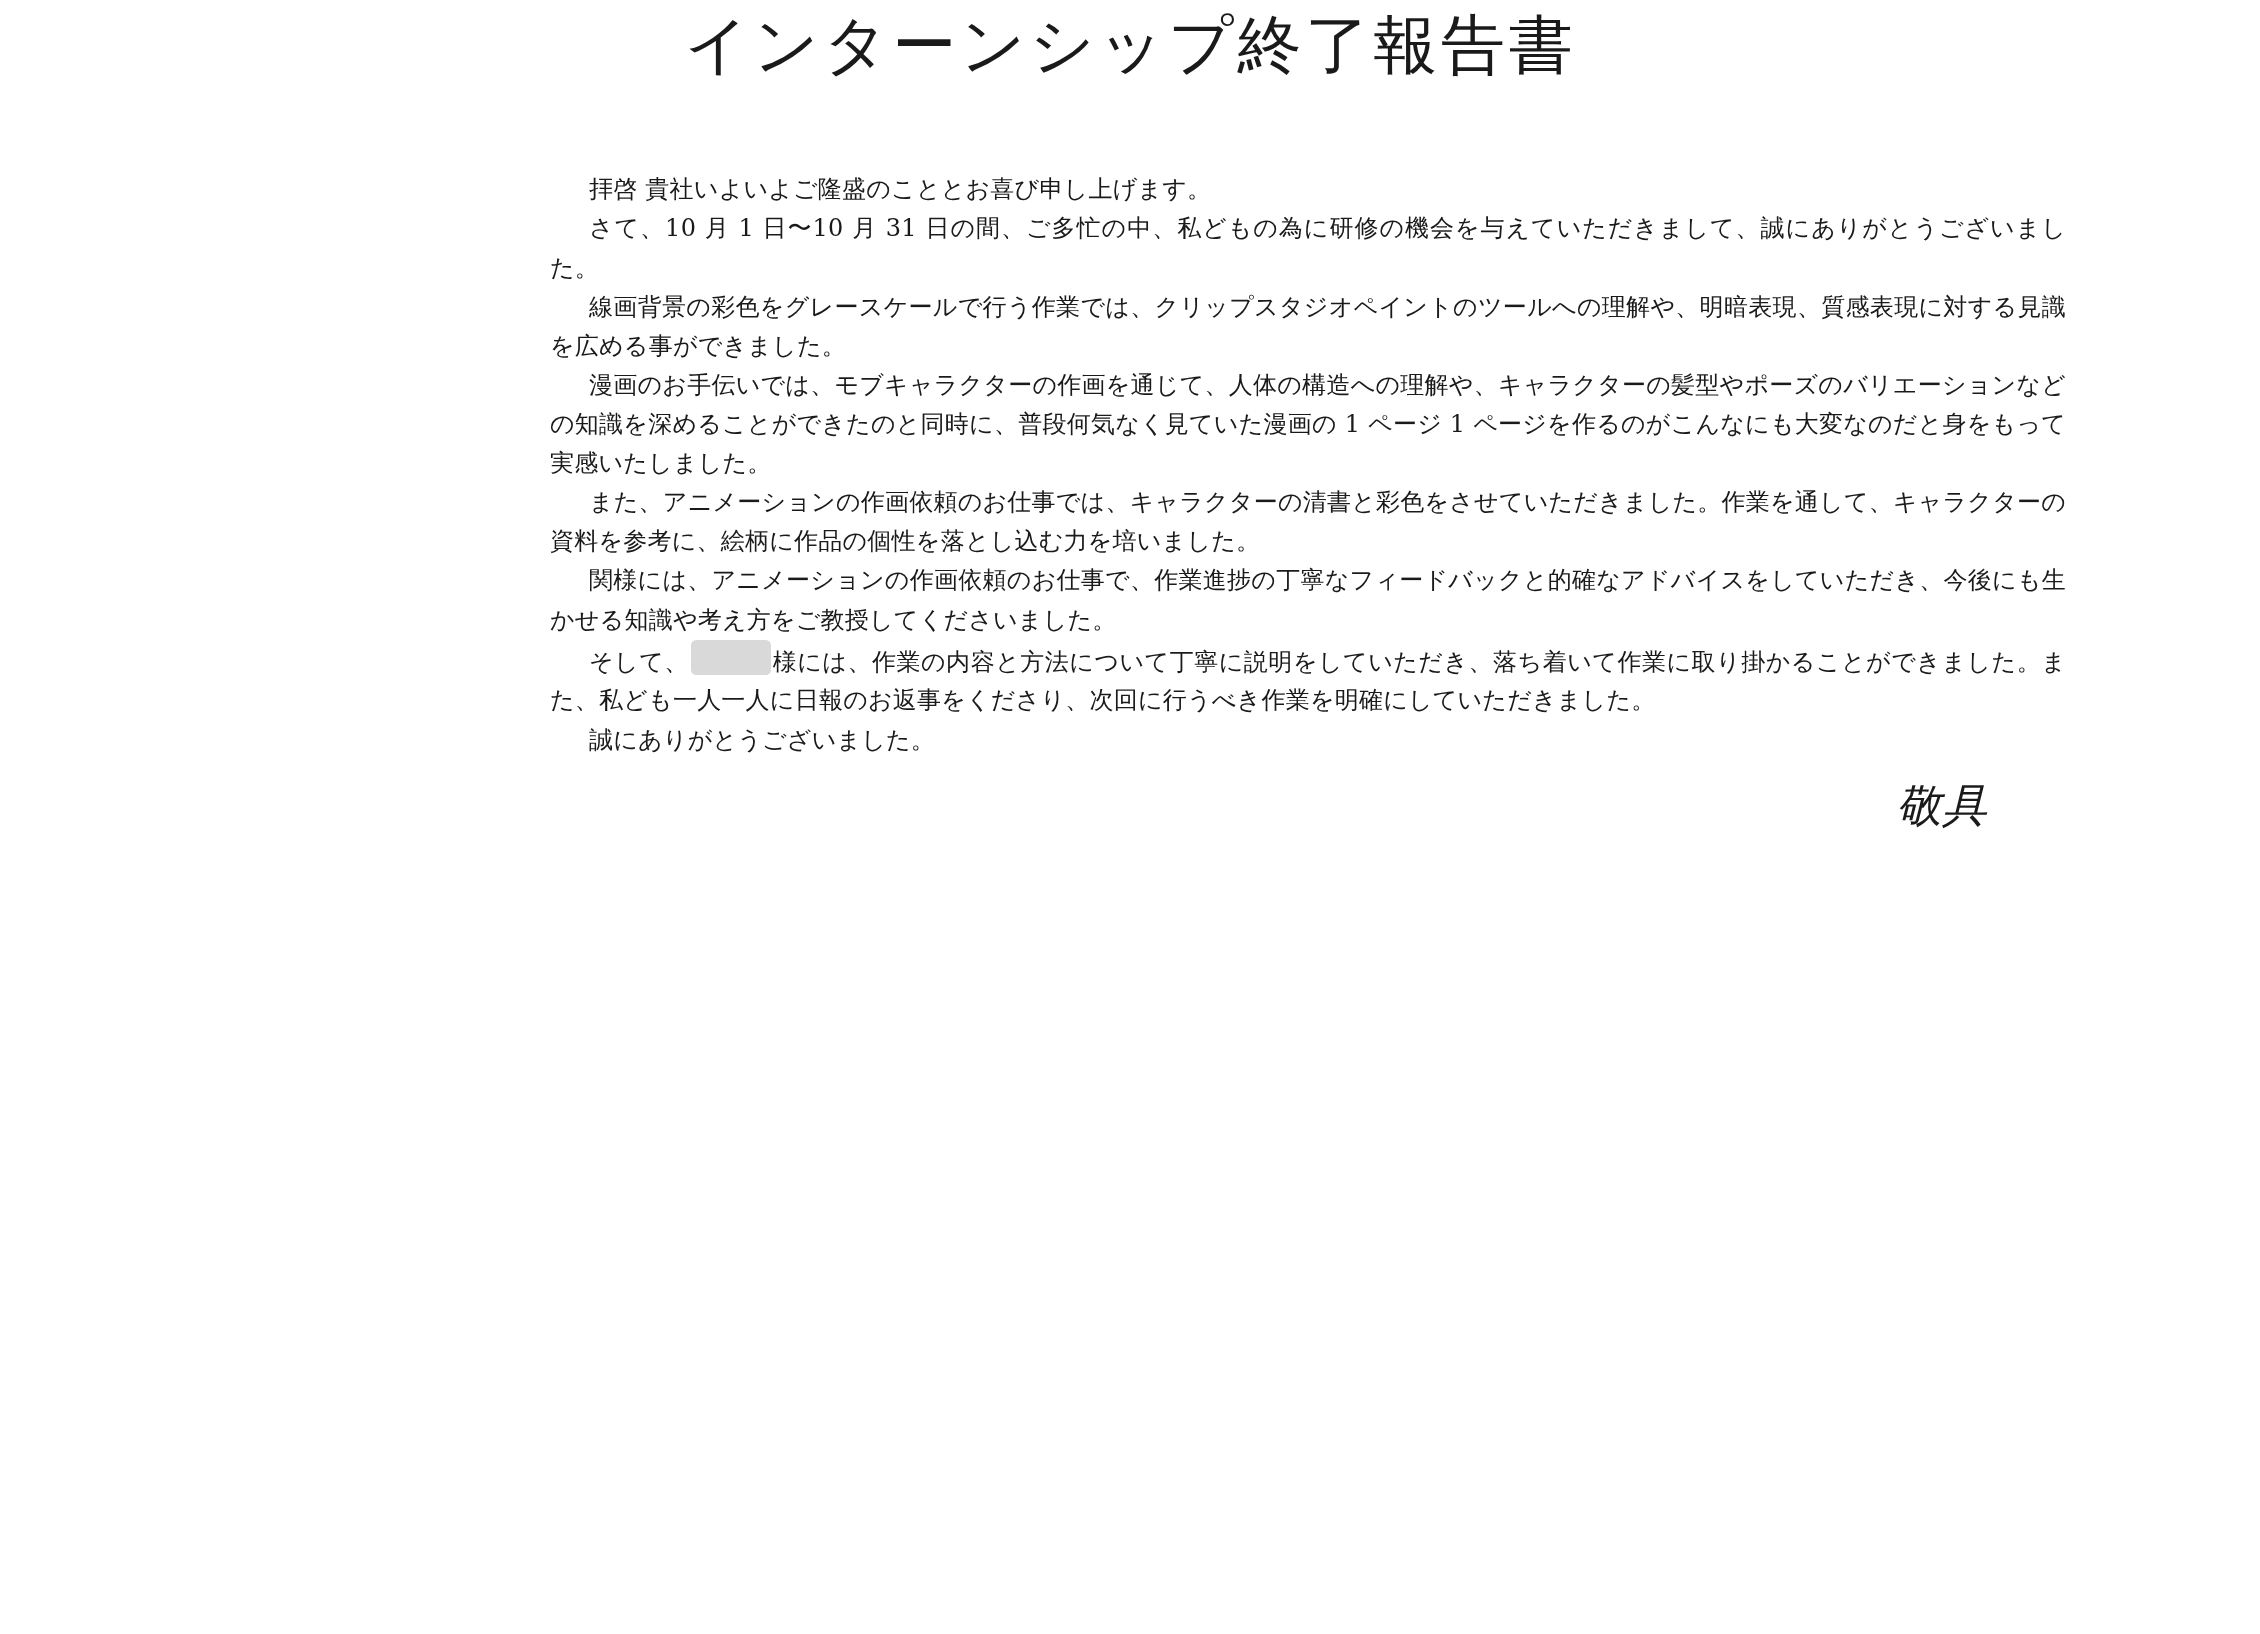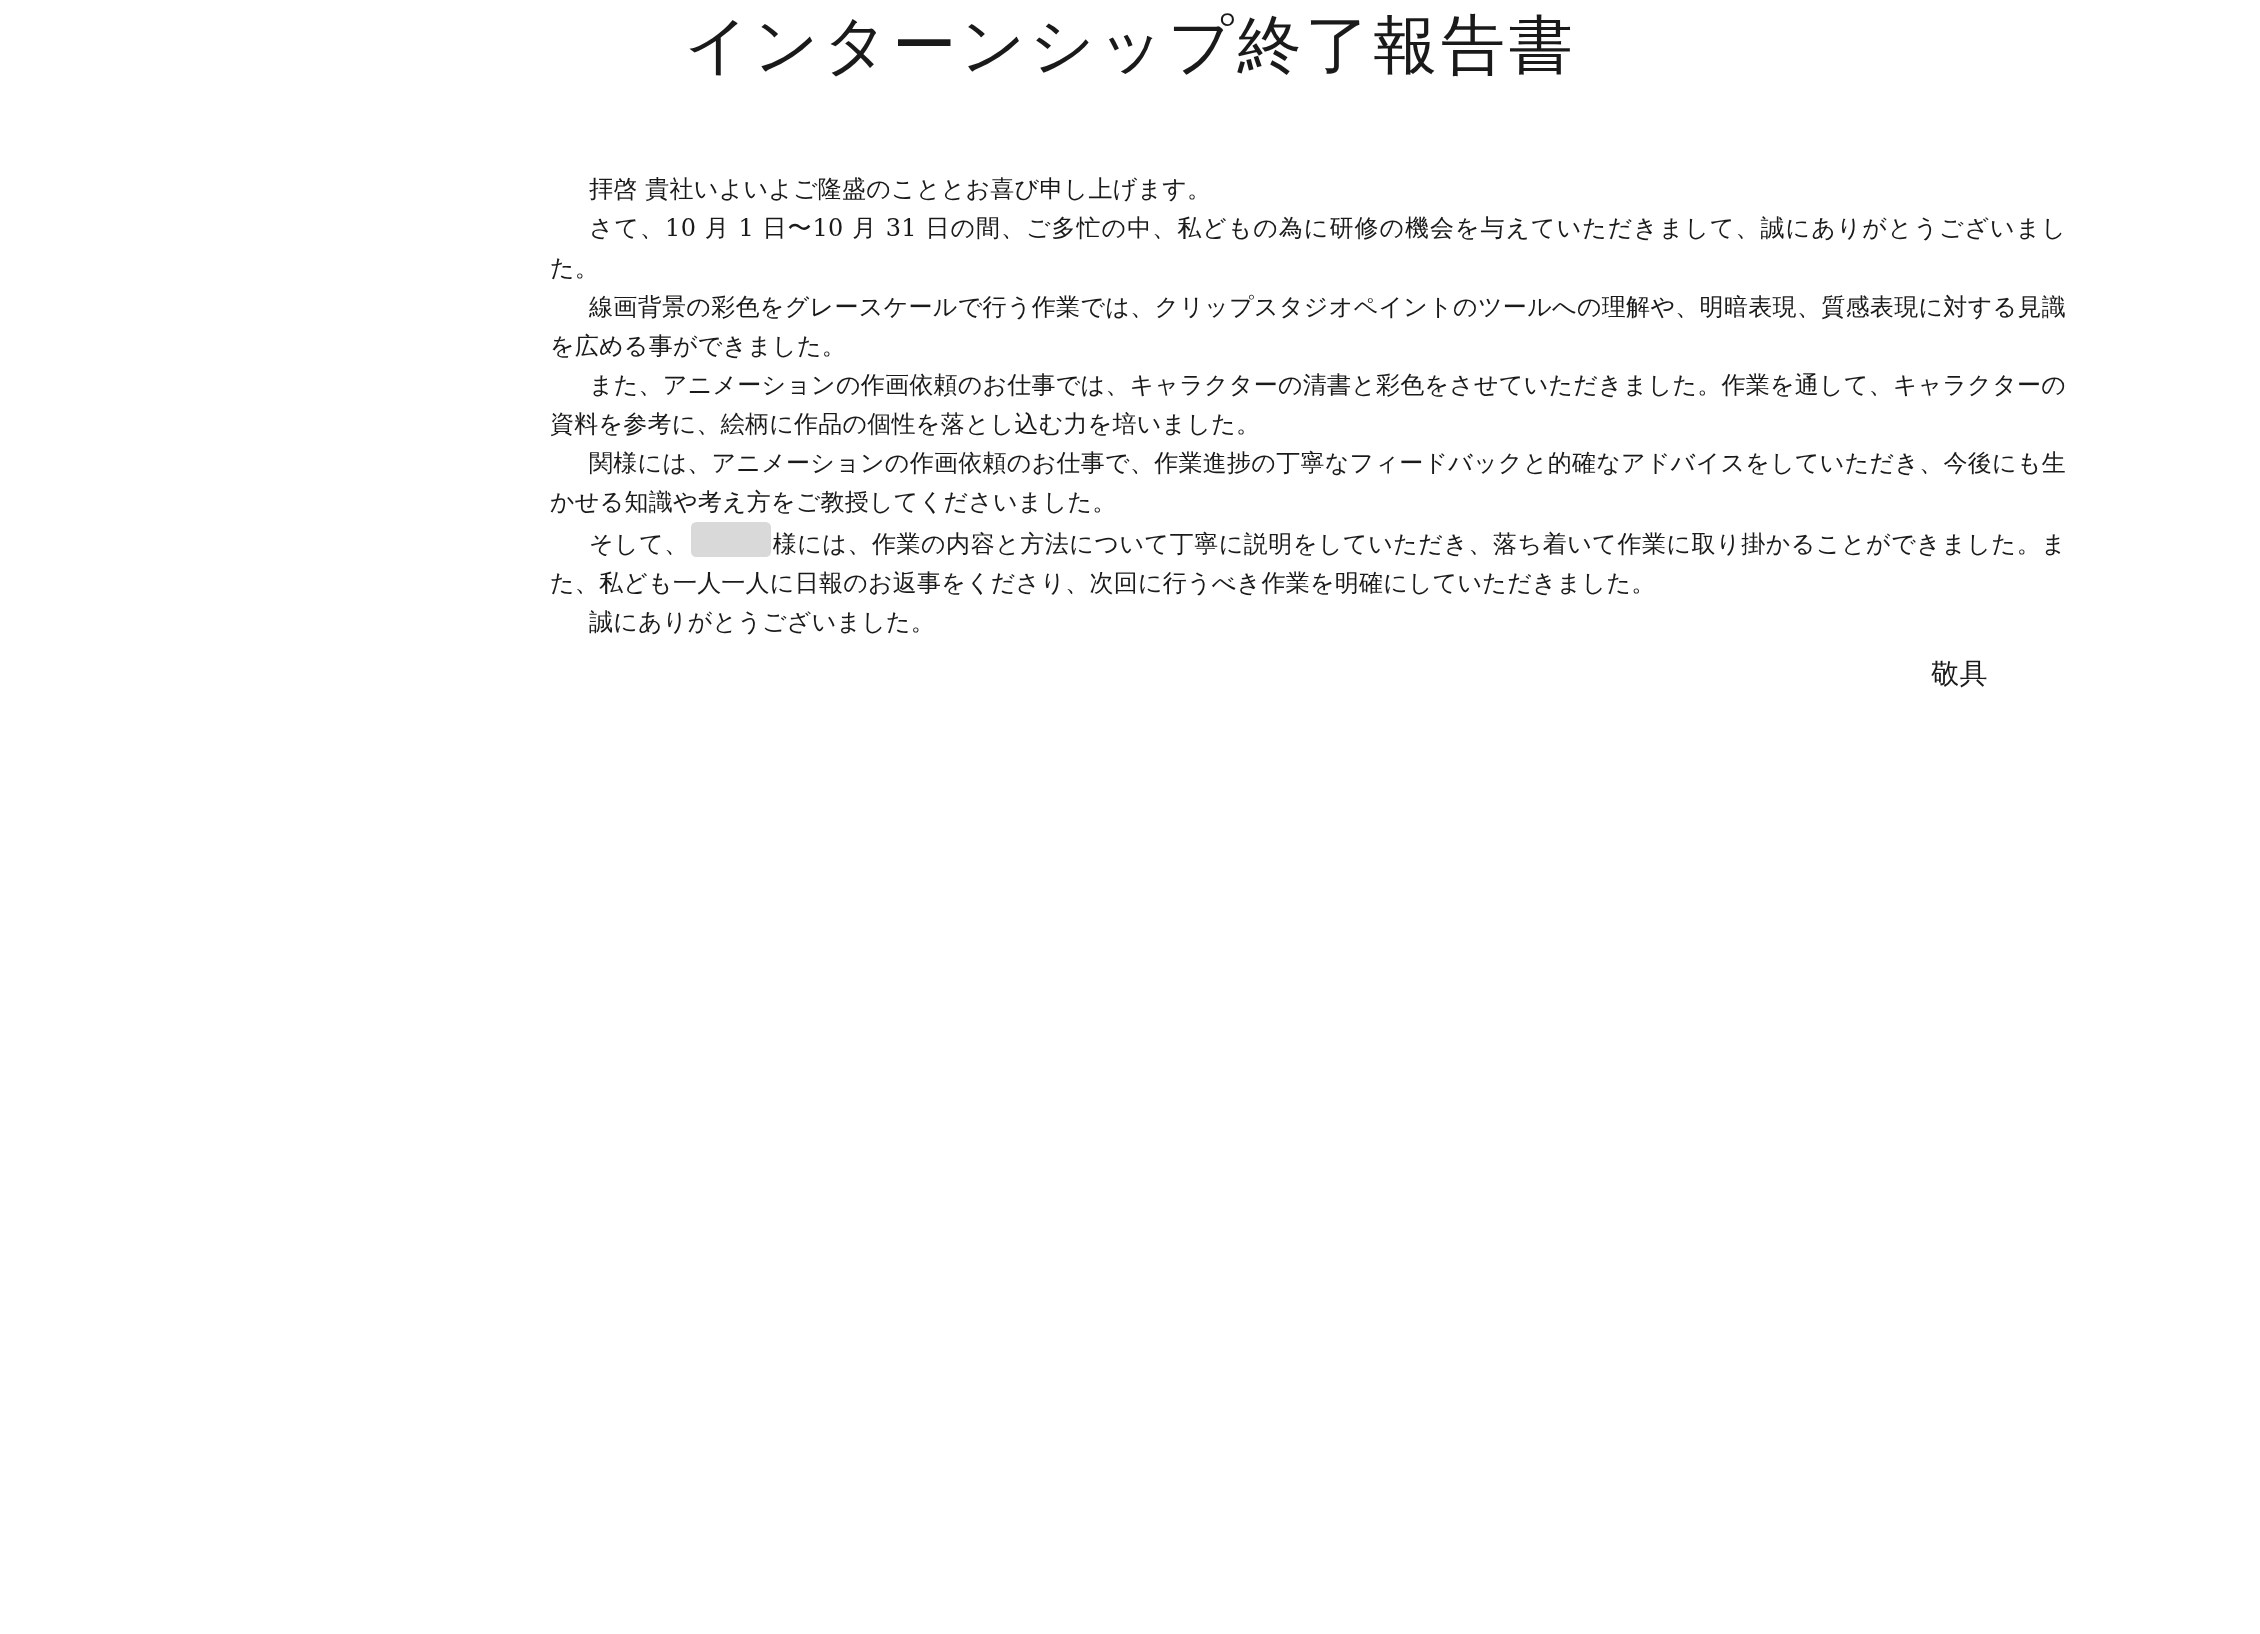--- a/index.html
+++ b/index.html
@@ -55,44 +55,46 @@
   .redaction {
     display: inline-block;
     width: 80px;
     height: 35px;
     background: #d9d9d9;
     border-radius: 5.3px;
     vertical-align: -5.3px;
     margin: 0 1.8px;
   }
   .closing {
-    font-size: 28px;
+    font-size: 45px;
     line-height: 1.63;
     text-align: right;
     margin-top: 8.9px;
     padding-right: 78px;
     letter-spacing: 0.02em;
     font-family: "DejaVu Serif", "Liberation Serif", serif;
+    font-style: italic;
   }
 </style>
 </head>
 <body>
 
 <div class="page">
 
   <h1 class="doc-title">インターンシップ終了報告書</h1>
 
   <div class="body-block">
 
     <p class="para first">拝啓 貴社いよいよご隆盛のこととお喜び申し上げます。</p>
 
     <p class="para">さて、10 月 1 日〜10 月 31 日の間、ご多忙の中、私どもの為に研修の機会を与えていただきまして、誠にありがとうございました。</p>
 
     <p class="para">線画背景の彩色をグレースケールで行う作業では、クリップスタジオペイントのツールへの理解や、明暗表現、質感表現に対する見識を広める事ができました。</p>
 
+    <p class="para">漫画のお手伝いでは、モブキャラクターの作画を通じて、人体の構造への理解や、キャラクターの髪型やポーズのバリエーションなどの知識を深めることができたのと同時に、普段何気なく見ていた漫画の 1 ページ 1 ページを作るのがこんなにも大変なのだと身をもって実感いたしました。</p>
 
     <p class="para">また、アニメーションの作画依頼のお仕事では、キャラクターの清書と彩色をさせていただきました。作業を通して、キャラクターの資料を参考に、絵柄に作品の個性を落とし込む力を培いました。</p>
 
     <p class="para">関様には、アニメーションの作画依頼のお仕事で、作業進捗の丁寧なフィードバックと的確なアドバイスをしていただき、今後にも生かせる知識や考え方をご教授してくださいました。</p>
 
     <p class="para"><span>そして、</span><span class="redaction"></span><span>様には、作業の内容と方法について丁寧に説明をしていただき、落ち着いて作業に取り掛かることができました。また、私ども一人一人に日報のお返事をくださり、次回に行うべき作業を明確にしていただきました。</span></p>
 
     <p class="para">誠にありがとうございました。</p>
 
 

